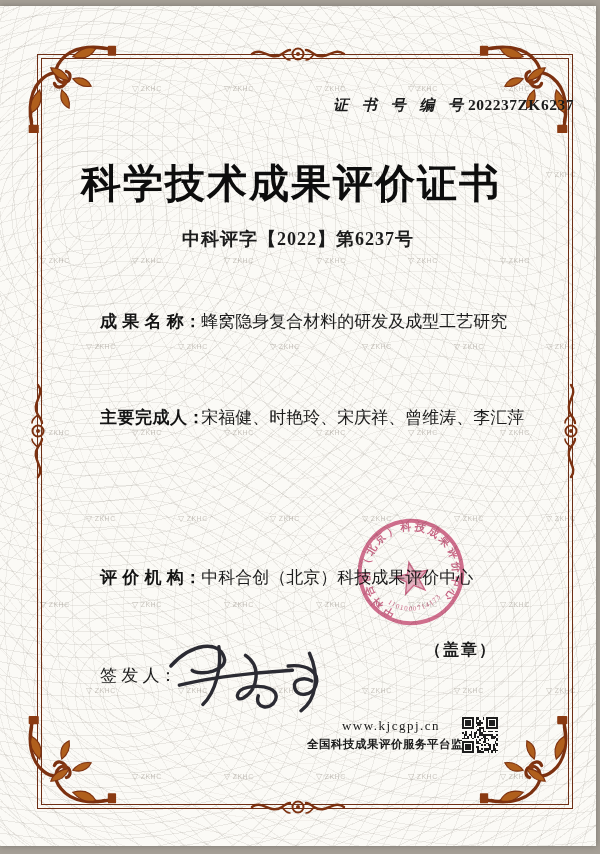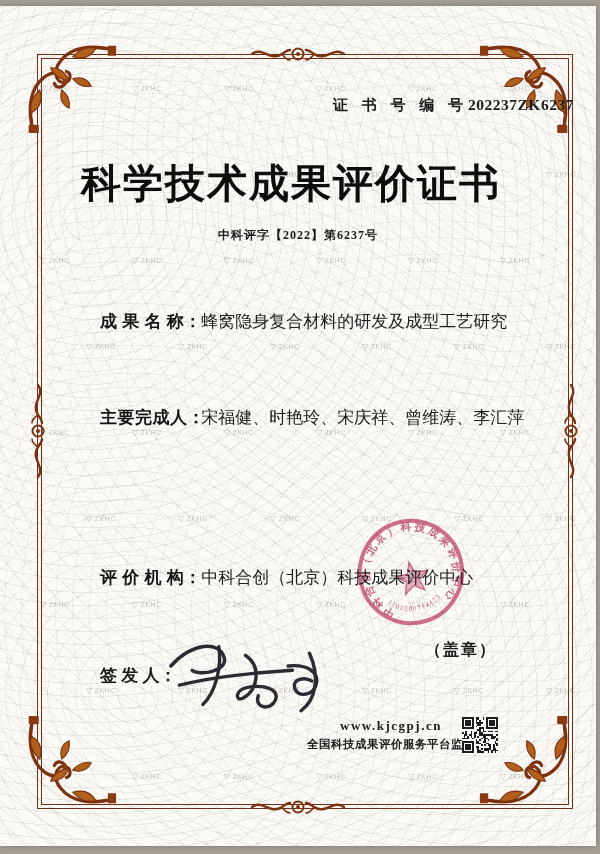--- a/index.html
+++ b/index.html
@@ -36,38 +36,38 @@
   .frame-inner{position:absolute;inset:3px;border:1.5px solid #6f2f15;}
   .corner{position:absolute;width:92px;height:92px;}
   .corner.tr{transform:scaleX(-1);}
   .corner.bl{transform:scaleY(-1);}
   .corner.br{transform:scale(-1,-1);}
   .medal{position:absolute;width:96px;height:24px;}
   .medal.left,.medal.right{transform:rotate(90deg);}
 
   
   .cert-no{position:absolute;left:333px;top:90px;font-size:15px;font-weight:bold;white-space:nowrap;}
-  .cert-no .lab{letter-spacing:5px;}
+  .cert-no .lab{letter-spacing:5px;font-style:italic;}
   .cert-no .val{font-size:15.5px;letter-spacing:.5px;}
   .title{
     position:absolute;left:0;top:150px;width:582px;text-align:center;
     font-size:40px;font-weight:bold;letter-spacing:2px;color:#0d0d0d;
   }
-  .subtitle{position:absolute;left:0;top:221px;width:596px;text-align:center;font-size:12px;font-weight:600;letter-spacing:1px;}
+  .subtitle{position:absolute;left:0;top:221px;width:596px;text-align:center;font-size:18px;font-weight:600;letter-spacing:1px;}
   .field{position:absolute;left:100px;white-space:nowrap;font-size:17px;}
   .field .flab{font-weight:bold;letter-spacing:.5px;display:inline-block;width:97px;color:#141414;}
   .field .fval{color:#1c1c1c;}
   .f1{top:304px;}.f2{top:336px;}.f3{top:384px;margin-top:16px;}.f4{top:460px;}.f5{top:510px;}.f6{top:560px;}
   .fval2{position:absolute;left:197px;top:412px;font-size:17px;white-space:nowrap;color:#1c1c1c;}
 
   .stamp-note{position:absolute;left:425px;top:634px;font-size:16px;font-weight:bold;letter-spacing:2px;}
-  .issuer-lab{position:absolute;left:100px;top:658px;font-size:17px;font-weight:bold;white-space:nowrap;text-align:right;}
+  .issuer-lab{position:absolute;left:100px;top:658px;font-size:17px;font-weight:normal;white-space:nowrap;text-align:right;}
   .signature{position:absolute;left:158px;top:628px;}
 
-  .footer-site{position:absolute;left:285px;top:712px;width:212px;text-align:center;font-size:13px;font-weight:bold;letter-spacing:1.5px;}
+  .footer-site{position:absolute;left:285px;top:712px;width:212px;text-align:center;font-size:13px;font-weight:normal;letter-spacing:1.5px;}
   .footer-sup{position:absolute;left:280px;top:731px;width:222px;text-align:center;font-size:11.5px;font-weight:bold;letter-spacing:.5px;}
   .qr{position:absolute;left:462px;top:711px;}
 
   .seal{position:absolute;left:352px;top:507px;transform:rotate(-12deg);mix-blend-mode:multiply;opacity:.9;}
 </style>
 </head>
 <body>
 
 <svg width="0" height="0" style="position:absolute" aria-hidden="true">
   <defs>

